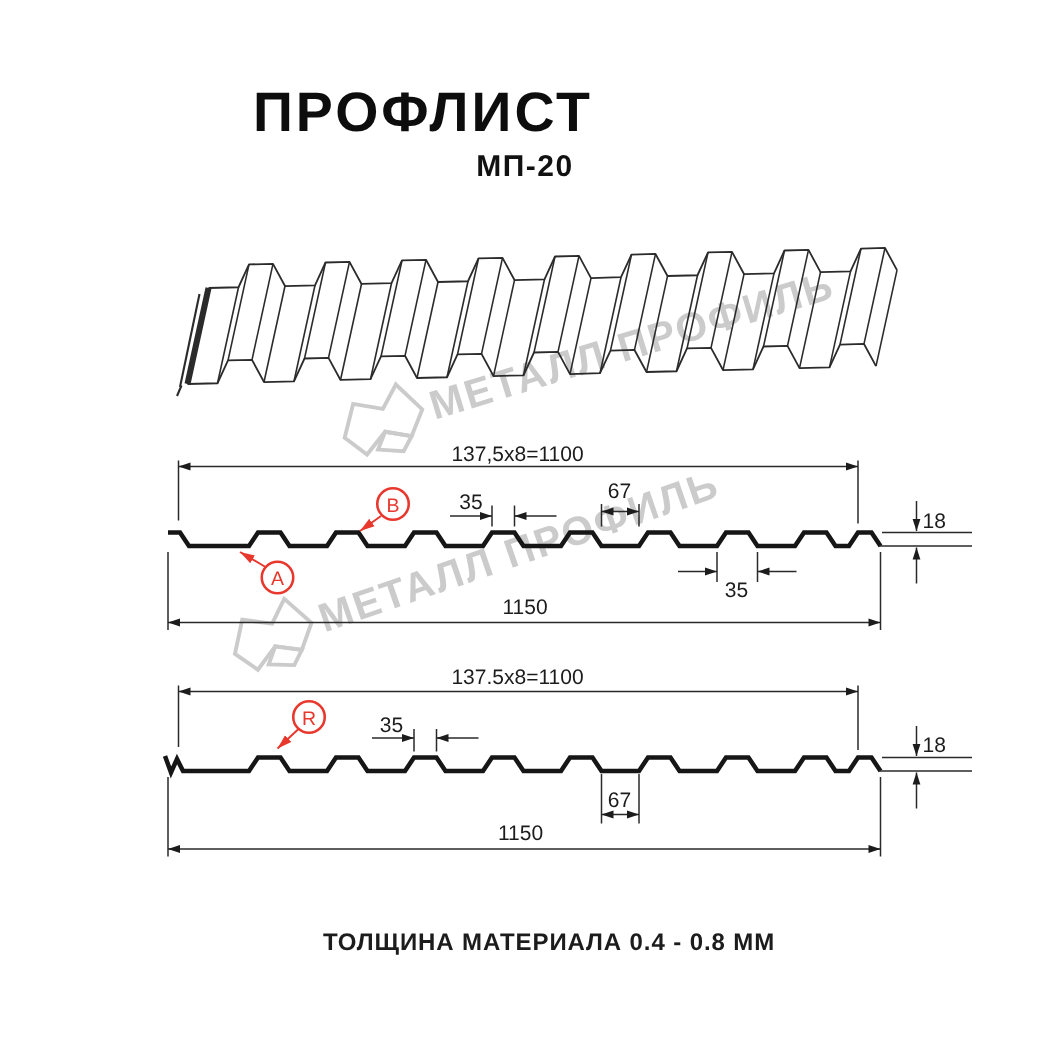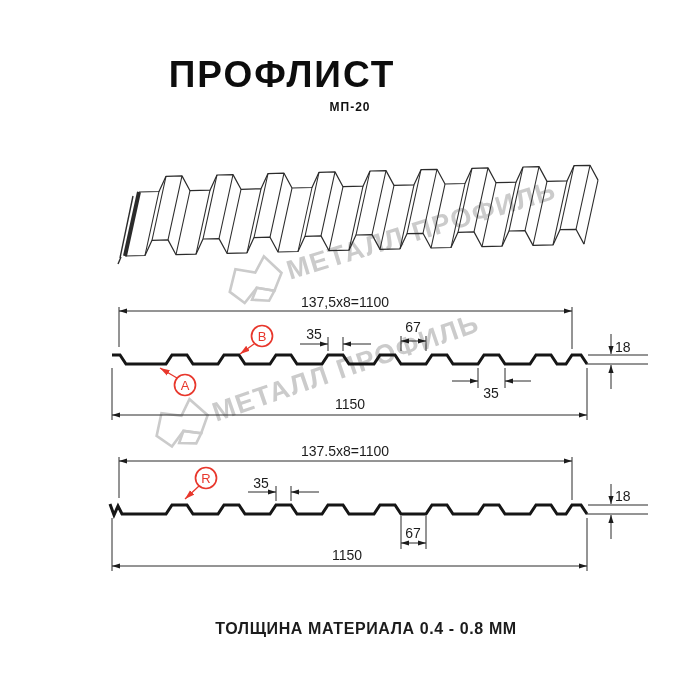--- a/index.html
+++ b/index.html
@@ -2,21 +2,21 @@
 <html><head>
 <meta charset="utf-8">
 <style>
   html,body{margin:0;padding:0;}
   body{width:700px;height:700px;background:#ffffff;position:relative;overflow:hidden;
        font-family:"Liberation Sans", sans-serif;}
   .stage{position:absolute;left:0;top:0;width:700px;height:700px;}
   .title{position:absolute;left:0;top:54px;width:564px;text-align:center;
          font-size:37px;font-weight:800;letter-spacing:2px;color:#0d0d0d;}
   .subtitle{position:absolute;left:0;top:100px;width:700px;text-align:center;
-         font-size:12px;font-weight:700;letter-spacing:1px;color:#111;}
+         font-size:20px;font-weight:700;letter-spacing:1px;color:#111;}
   .footer{position:absolute;left:16px;top:620px;width:700px;text-align:center;
          font-size:16px;font-weight:700;letter-spacing:0.6px;color:#1c1c1c;}
   svg{position:absolute;left:0;top:0;}
   svg text{font-family:"Liberation Sans", sans-serif;}
   .dimtxt{font-size:14px;fill:#1c1c1c;}
   .redtxt{font-size:13px;fill:#e8372c;font-weight:400;}
   .wmtext{font-size:27px;font-weight:700;letter-spacing:1.5px;fill:#cbcbcb;}
 </style>
 </head>
 <body>

